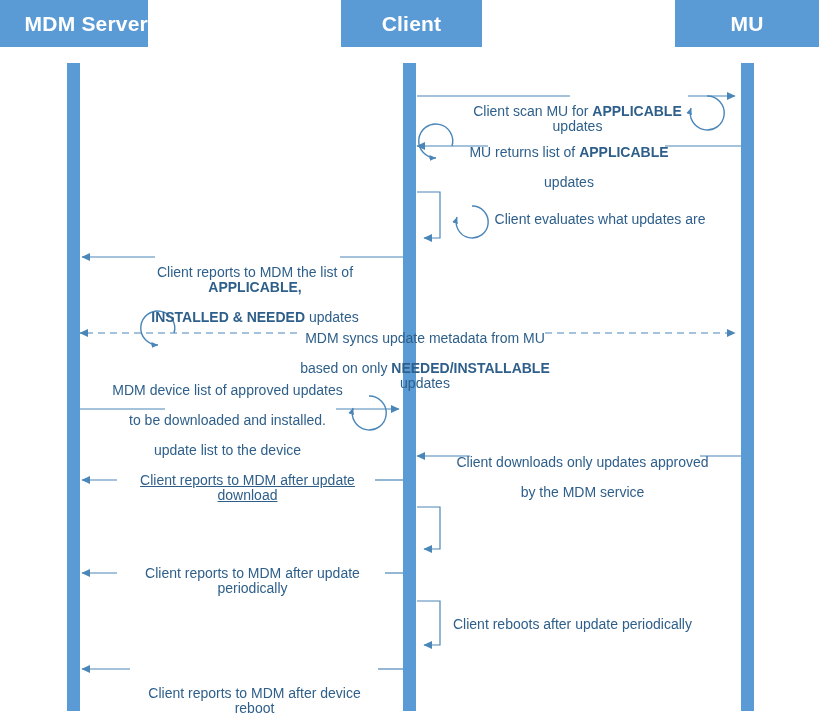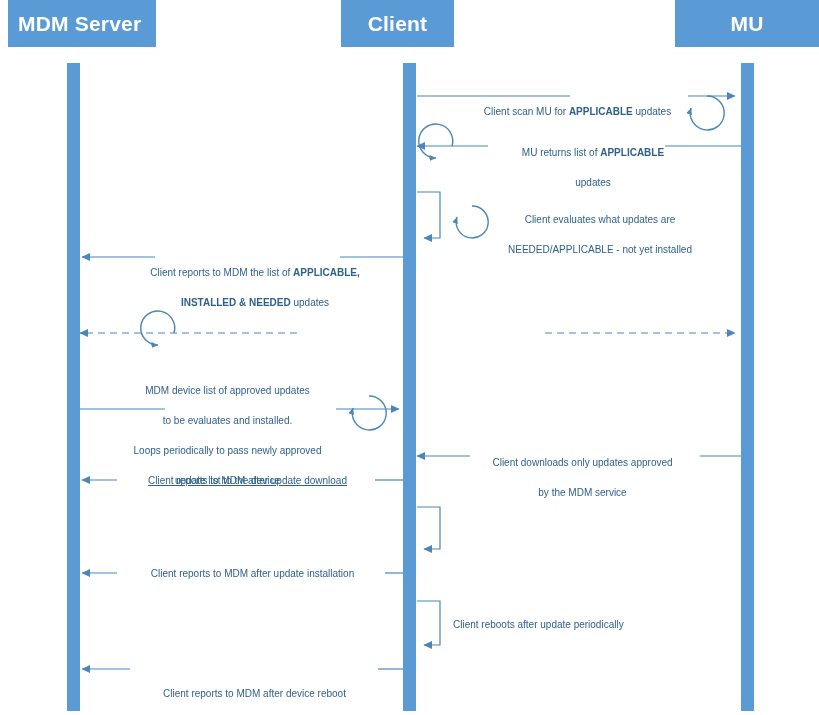--- a/index.html
+++ b/index.html
@@ -7,38 +7,38 @@
   #stage{position:relative;width:819px;height:715px;overflow:hidden;background:#ffffff;}
 
   
   .actor-box{
     position:absolute;top:0;height:47px;
     background:#5b9bd5;
     display:flex;align-items:center;justify-content:center;
     color:#ffffff;font-size:21px;font-weight:bold;
     letter-spacing:.2px;
   }
-  #actor-mdm{left:8px;width:148px;justify-content:flex-start;padding-left:10px;box-sizing:border-box;}
-  #actor-client{left:341px;width:113px;}
+  #actor-mdm{left:0;width:148px;justify-content:flex-end;padding-left:10px;box-sizing:border-box;}
+  #actor-client{left:341px;width:141px;}
   #actor-mu{left:675px;width:144px;}
 
   
   .lifeline{position:absolute;width:13px;background:#5b9bd5;top:63px;}
   #lifeline-mdm{left:67px;height:648px;}
   #lifeline-client{left:403px;height:648px;}
   #lifeline-mu{left:741px;height:648px;}
 
   
   #wires{position:absolute;left:0;top:0;width:819px;height:715px;pointer-events:none;}
 
   
   .msg{
     position:absolute;
     color:#2e5f8a;
-    font-size:10px;
+    font-size:14px;
     line-height:15px;
     text-align:center;
     white-space:pre-line;
   }
   .msg b{font-weight:bold;}
   .policy{color:#ff0000;font-weight:bold;display:block;}
 </style>
 </head>
 <body>
 
@@ -132,50 +132,52 @@
     <g>
       <line x1="403" y1="669" x2="378" y2="669" stroke="#4a86b8" stroke-width="1.2"></line>
       <line x1="130" y1="669" x2="82" y2="669" stroke="#4a86b8" stroke-width="1.2" marker-end="url(#ah-l)"></line>
     </g>
   </svg>
 
   <div class="msg" style="left:455px;top:89px;width:245px;">
     <span>Client scan MU for </span><b>APPLICABLE</b><span> updates</span>
   </div>
 
-  <div class="msg" style="left:478px;top:130px;width:230px;">
+  <div class="msg" style="left:454px;top:130px;width:230px;">
     <div><span>MU returns list of </span><b>APPLICABLE</b></div>
     <div>updates</div>
   </div>
 
   <div class="msg" style="left:480px;top:197px;width:240px;">
     <div>Client evaluates what updates are</div>
-    <div>NEEDED/APPLICABLE - not yet installed</div>
   </div>
 
   <div class="msg" style="left:110px;top:250px;width:290px;">
     <div><span>Client reports to MDM the list of </span><b>APPLICABLE,</b></div>
     <div><b>INSTALLED &amp; NEEDED</b><span> updates</span></div>
   </div>
 
+  <div class="msg" style="left:290px;top:316px;width:270px;">
+    <div>MDM syncs update metadata from MU</div>
+    <div><span>based on only </span><b>NEEDED/INSTALLABLE</b><span> updates</span></div>
+  </div>
 
   <div class="msg" style="left:95px;top:368px;width:265px;">
     <div>MDM device list of approved updates</div>
-    <div>to be evaluates and installed.</div>
-    <div>Loops periodically to pass newly approved</div>
+    <div>to be downloaded and installed.</div>
     <div>update list to the device</div>
   </div>
 
   <div class="msg" style="left:455px;top:440px;width:255px;">
     <div>Client downloads only updates approved</div>
     <div>by the MDM service</div>
   </div>
 
   <div class="msg" style="left:115px;top:473px;width:265px;text-decoration:underline;">Client reports to MDM after update download</div>
 
 
-  <div class="msg" style="left:115px;top:566px;width:275px;">Client reports to MDM after update installation</div>
+  <div class="msg" style="left:115px;top:566px;width:275px;">Client reports to MDM after update periodically</div>
 
   <div class="msg" style="left:453px;top:617px;width:240px;text-align:left;">Client reboots after update periodically</div>
 
   <div class="msg" style="left:127px;top:662px;width:255px;margin-top:24px;">Client reports to MDM after device reboot</div>
 
 </div>
 
 </body></html>

